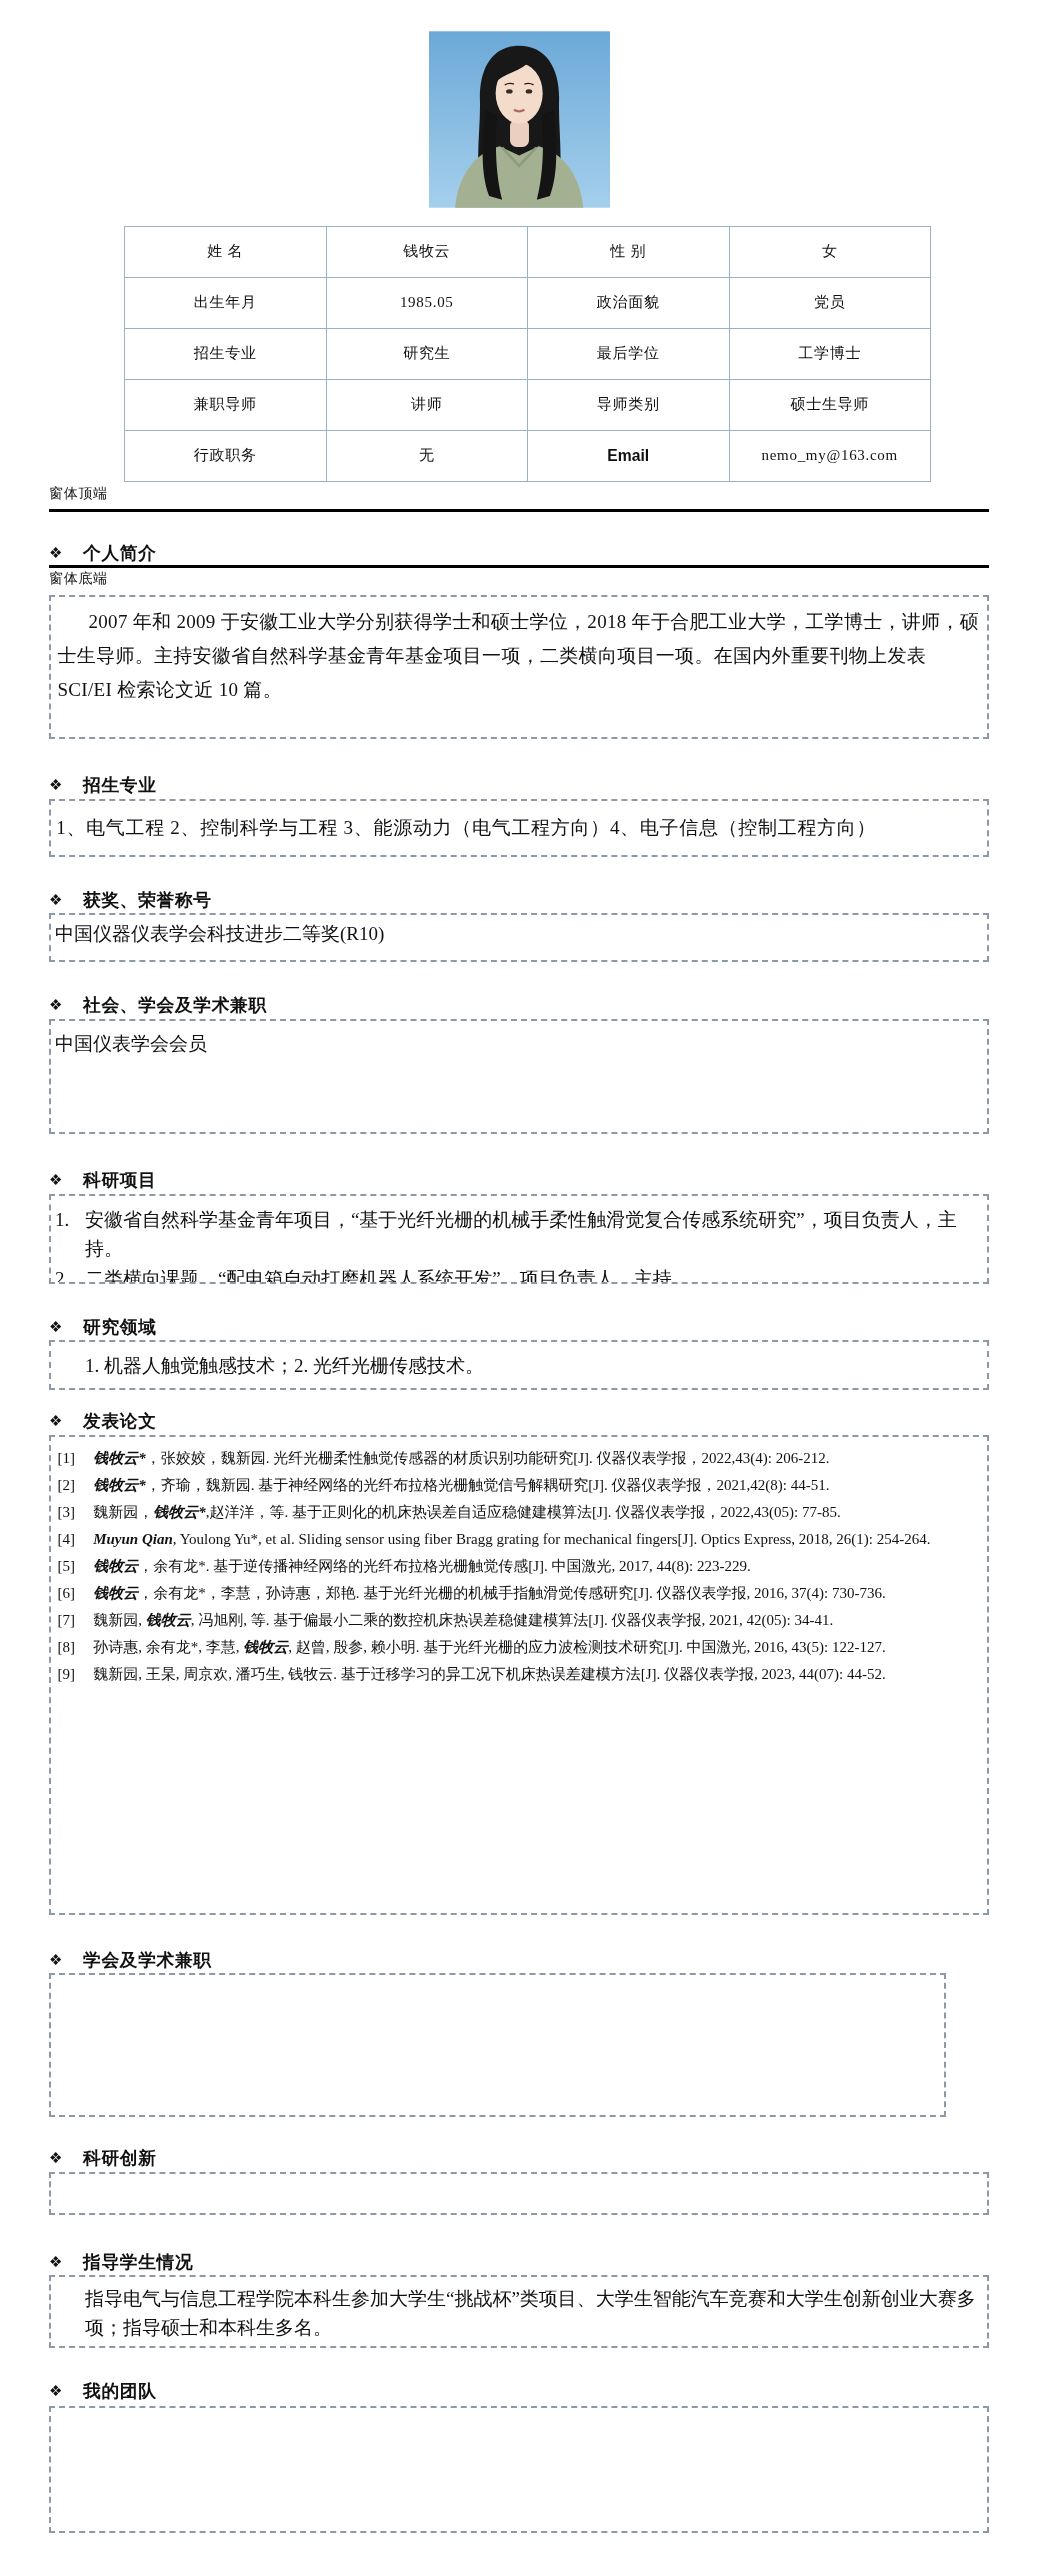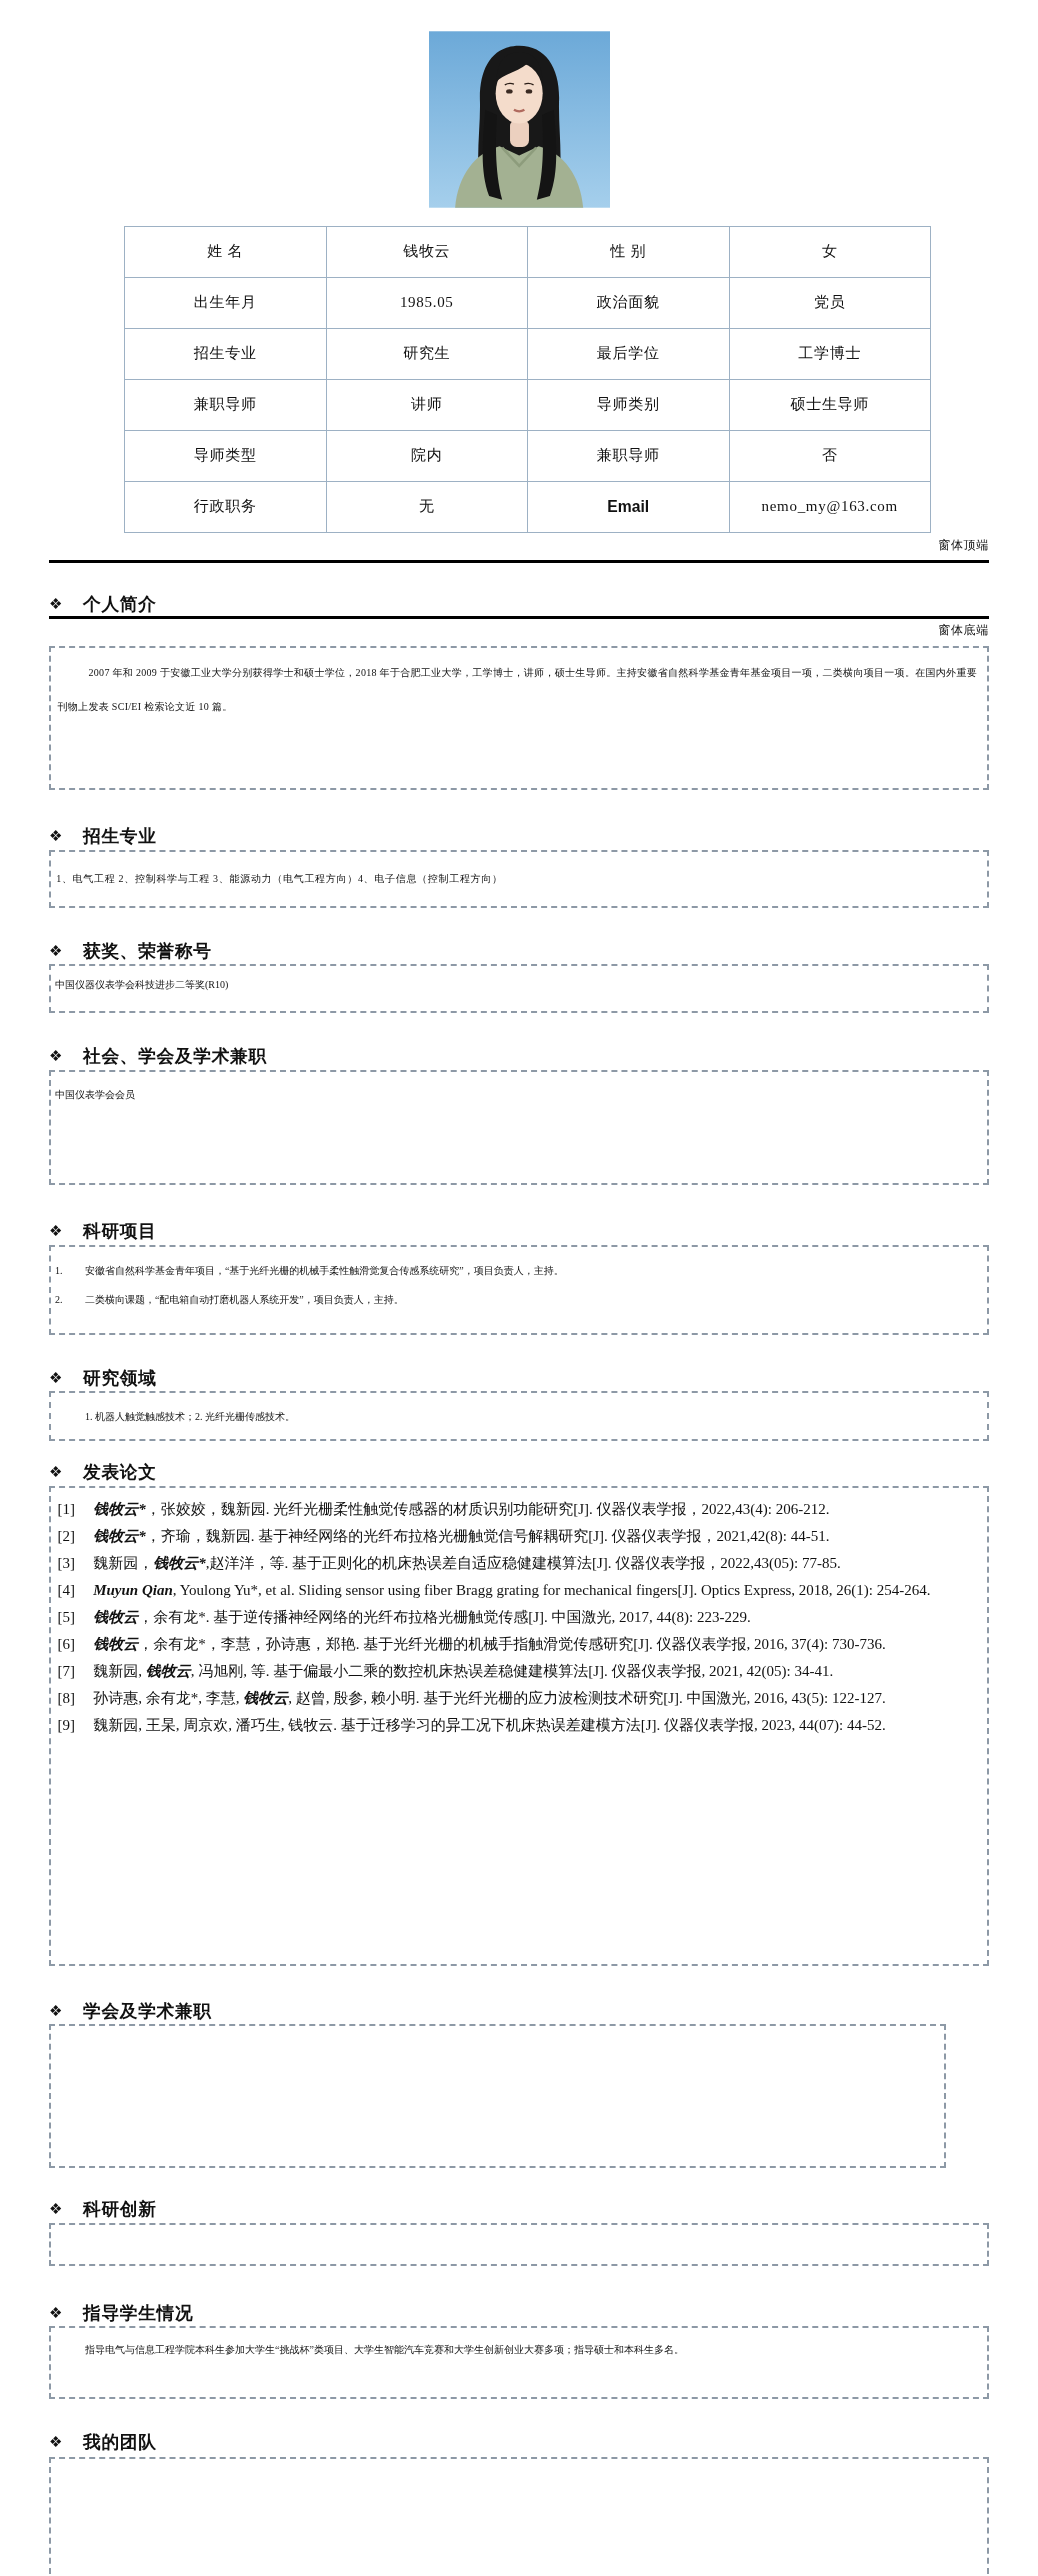--- a/index.html
+++ b/index.html
@@ -37,22 +37,22 @@
     letter-spacing:0.7px;
   }
   .info-table td.email-sans{
     font-family:"Liberation Sans",sans-serif;
     font-weight:bold;
     font-size:15.7px;
     letter-spacing:0;
   }
   
   .form-marker{
-    text-align:right;
-    font-size:12px;
+    text-align:left;
+    font-size:14px;
     line-height:14.4px;
     margin-top:5.2px;
     letter-spacing:0.7px;
   }
   .form-marker.bottom{margin-top:3.9px;}
   .hr-thick{
     height:2.6px;
     background:#000000;
     margin-top:7.9px;
   }
@@ -70,21 +70,21 @@
     font-size:15px;
     width:34px;
     flex:0 0 34px;
     font-weight:normal;
   }
   
   .dbox{
     border:2px dashed #8d99a6;
     box-sizing:border-box;
     margin-top:2.6px;
-    font-size:10px;
+    font-size:19px;
     overflow:hidden;
   }
   .dbox-intro{
     margin-top:9.2px;
     height:144px;
     padding:7.9px 7.9px 0 6.5px;
     line-height:34px;
     text-indent:31px;
     letter-spacing:0.3px;
   }
@@ -186,26 +186,20 @@
         <td>最后学位</td>
         <td>工学博士</td>
       </tr>
       <tr>
         <td>兼职导师</td>
         <td>讲师</td>
         <td>导师类别</td>
         <td>硕士生导师</td>
       </tr>
       <tr>
-        <td>导师类型</td>
-        <td>院内</td>
-        <td>兼职导师</td>
-        <td>否</td>
-      </tr>
-      <tr>
         <td>行政职务</td>
         <td>无</td>
         <td class="email-sans">Email</td>
         <td>nemo_my@163.com</td>
       </tr>
     </tbody>
   </table>
 
   <div class="form-marker">窗体顶端</div>
   <div class="hr-thick"></div>

